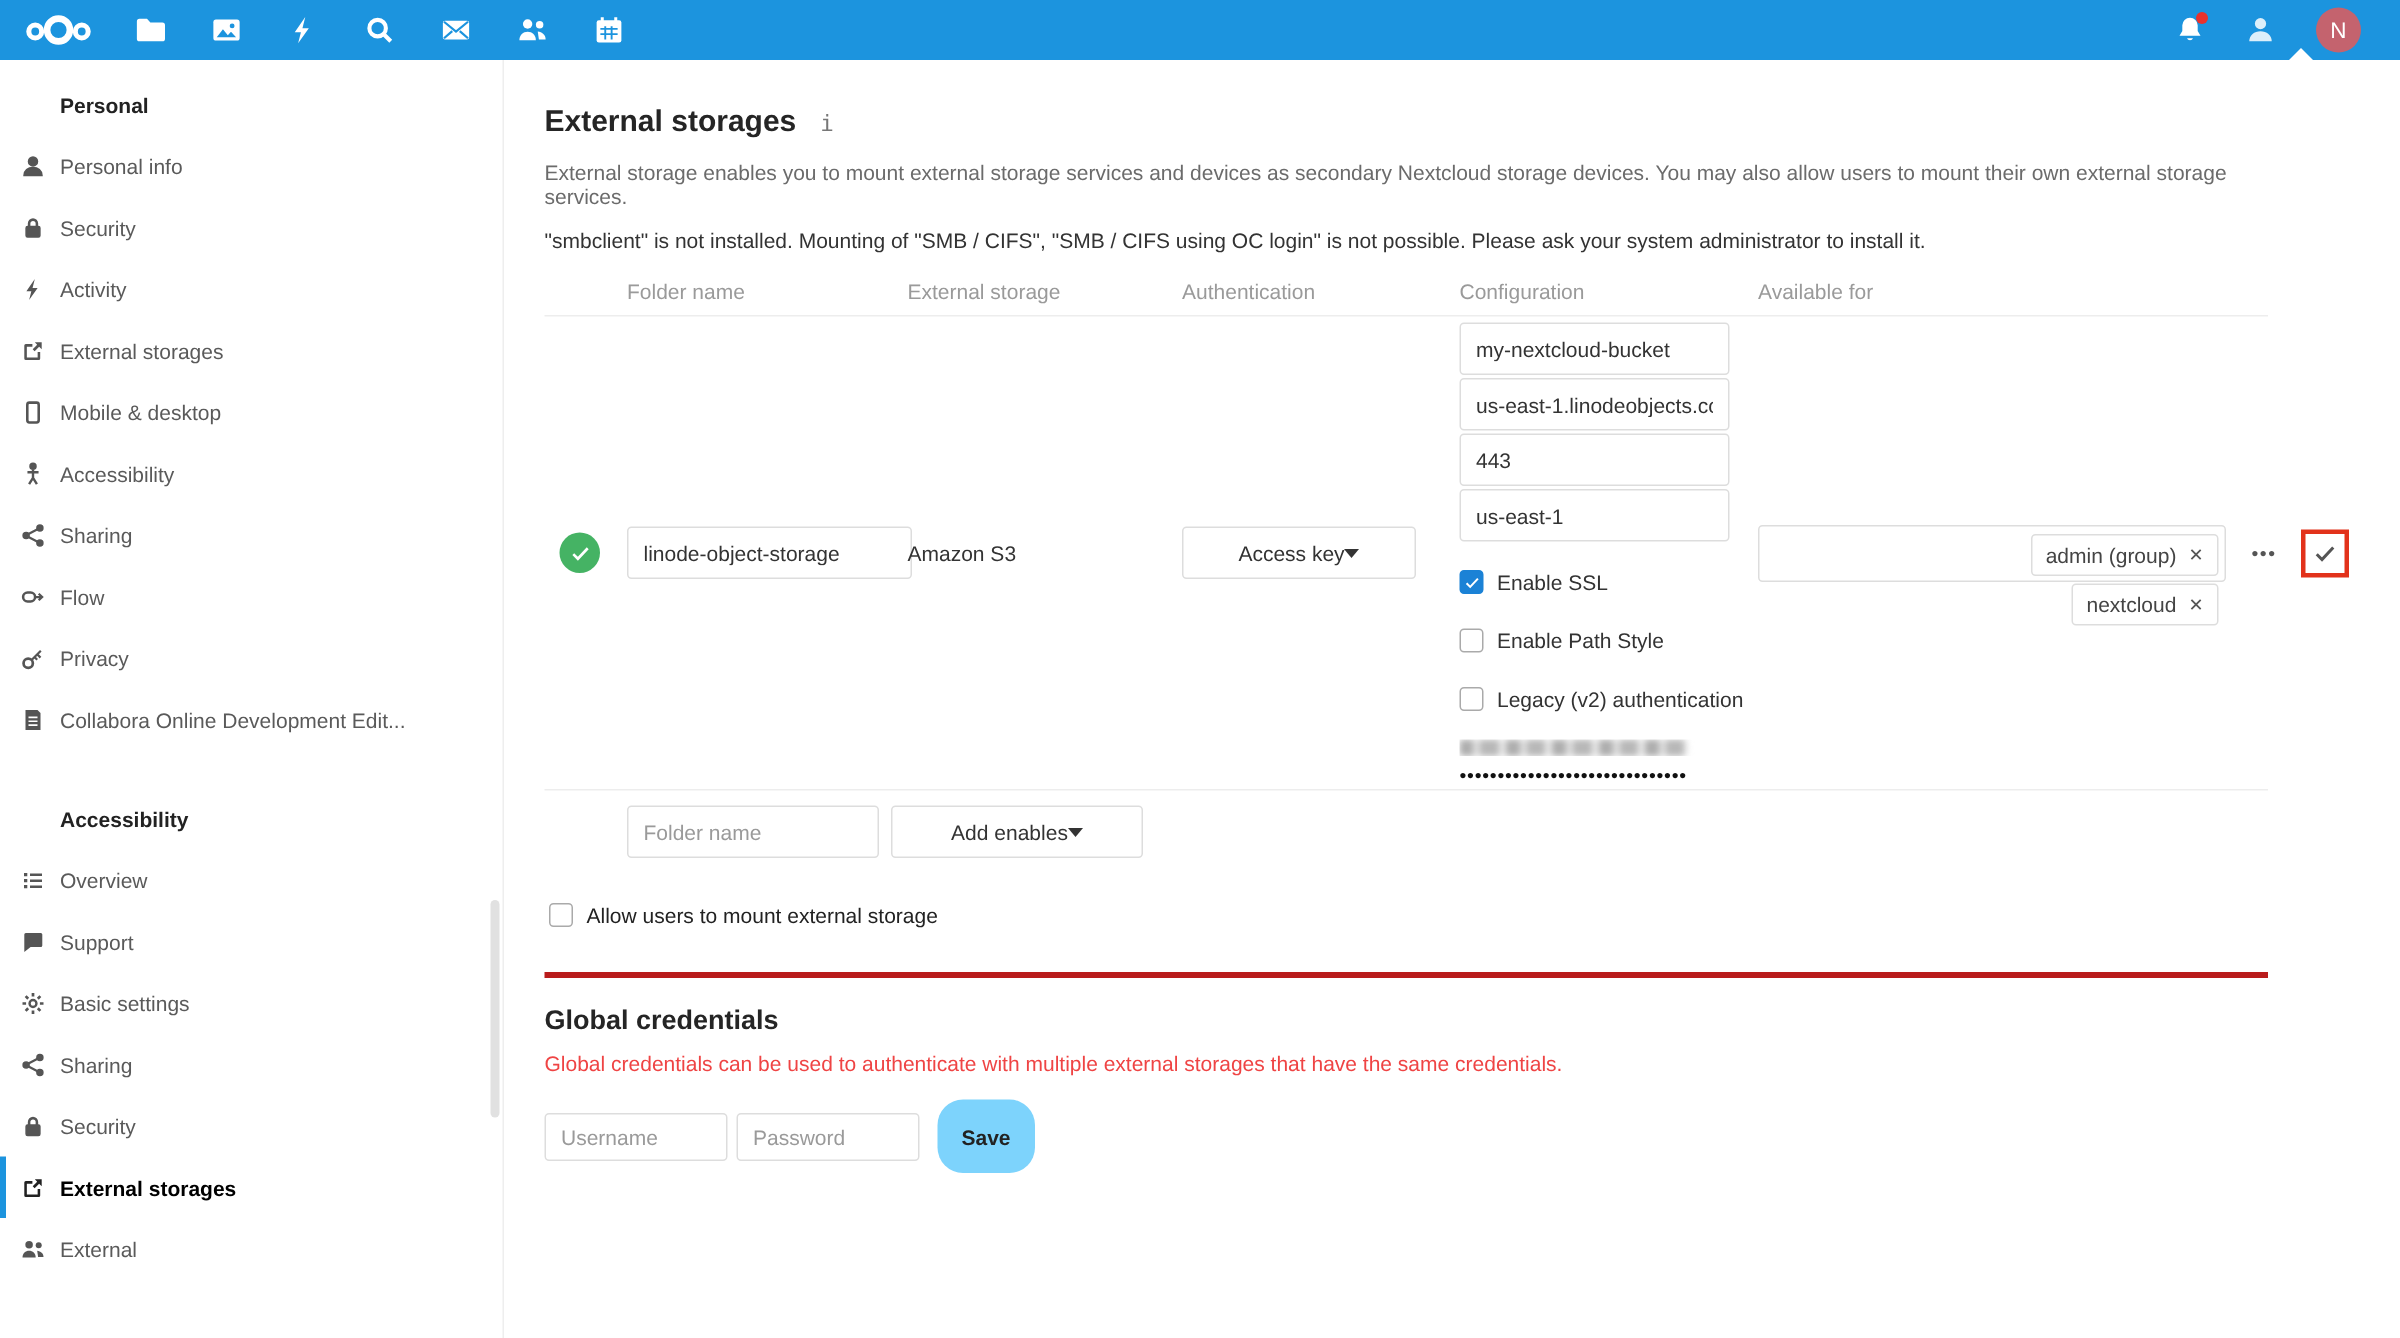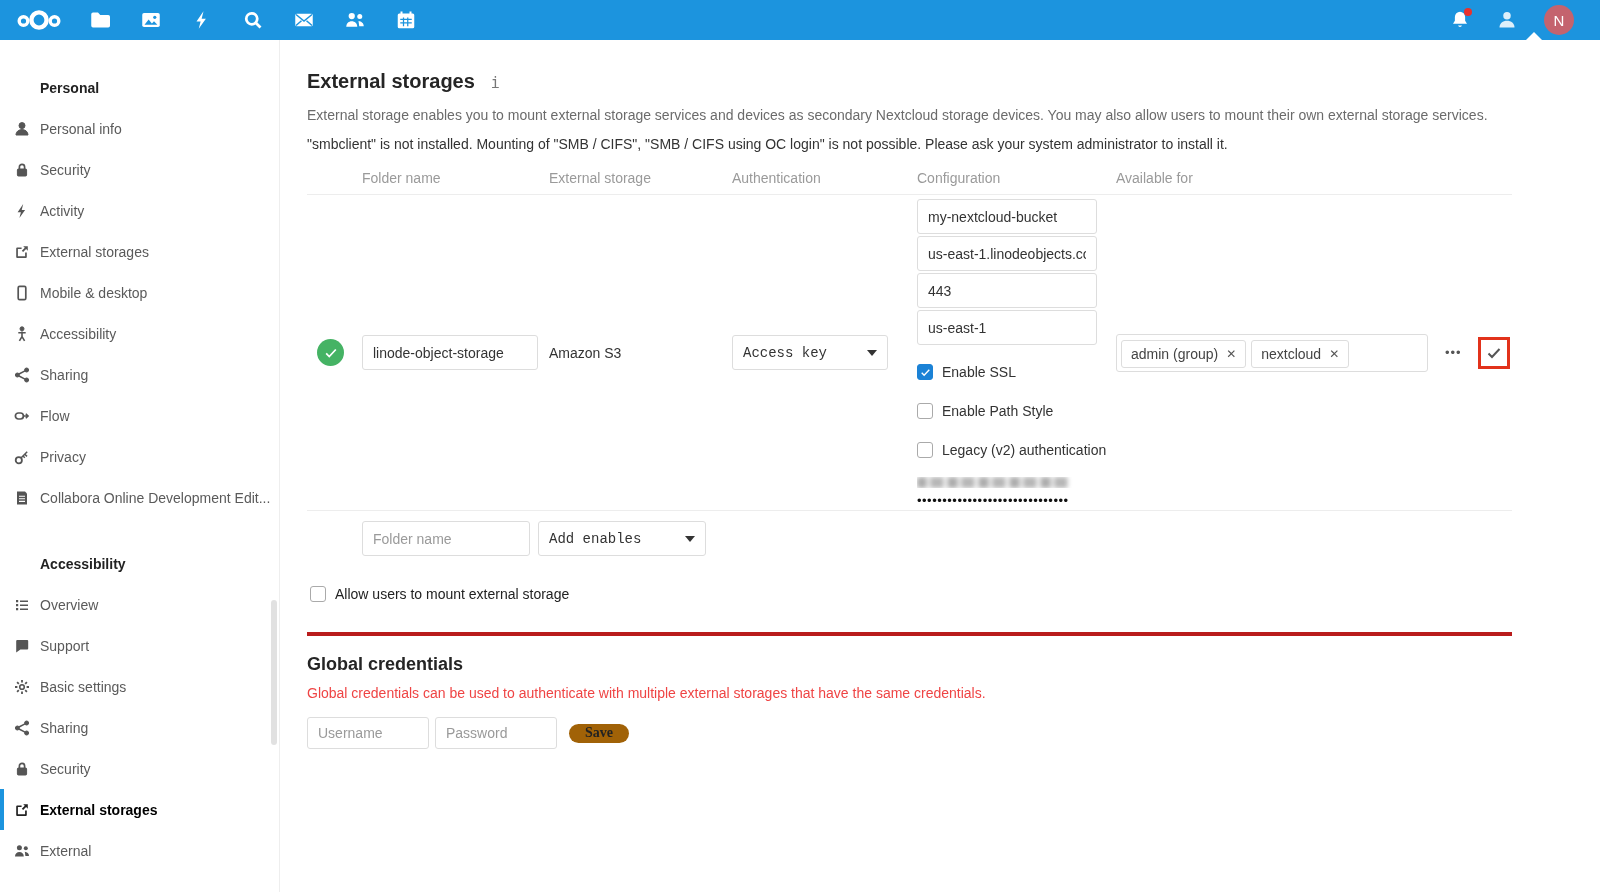--- a/index.html
+++ b/index.html
@@ -16,21 +16,21 @@
   .topbar-right { display:flex; align-items:center; gap:27px; margin-right:26px; }
   .bell-wrap { position:relative; width:20px; height:20px; }
   .bell-dot { position:absolute; top:-2px; right:-2px; width:8px; height:8px; border-radius:50%; background:#e9322d; }
   .avatar { width:30px; height:30px; border-radius:50%; background:#c4636e; color:#fff;
     display:flex; align-items:center; justify-content:center; font-size:15px; }
   .menu-caret { position:absolute; bottom:0; left:1526px; width:0; height:0;
     border-left:8px solid transparent; border-right:8px solid transparent; border-bottom:8px solid #fff; }
 
   
   .layout { display:flex; height:852px; }
-  .sidebar { position:relative; width:280px; border-right:1px solid #eee; padding-top:24px; overflow:hidden; flex:none; }
+  .sidebar { position:relative; width:336px; border-right:1px solid #eee; padding-top:6px; overflow:hidden; flex:none; }
   .sb-thumb { position:absolute; right:2px; top:560px; width:6px; height:145px; border-radius:3px; background:#c9c9c9; opacity:.55; }
   .sb-caption { padding:16px 0 12px 40px; font-weight:bold; color:#222; }
   .sb-caption.admin { margin-top:22px; }
   .sb-item { display:flex; align-items:center; height:41px; padding-left:14px; color:#5a5a5a; cursor:pointer; white-space:nowrap; overflow:hidden; }
   .sb-item .ic { flex:none; margin-right:10px; }
   .sb-item.active { border-left:4px solid #1c94de; padding-left:10px; color:#000; font-weight:600; }
   .ic { width:16px; height:16px; }
   .ic-top { width:20px; height:20px; }
 
   
@@ -45,53 +45,53 @@
   .tbl { margin-top:18px; }
   .tbl-head, .tbl-row { display:grid; grid-template-columns:55px 187px 183px 185px 199px 1fr; }
   .tbl-head { border-bottom:1px solid #ededed; padding-bottom:8px; }
   .tbl-head span { color:#9a9a9a; }
   .tbl-row { border-bottom:1px solid #ededed; align-items:center; }
   .cell-status { display:flex; justify-content:flex-start; padding-left:10px; }
   .ok-badge { width:27px; height:27px; border-radius:50%; background:#45b364; display:flex; align-items:center; justify-content:center; }
   input.txt, .fakeselect { height:35px; border:1px solid #ddd; border-radius:3px; background:#fff;
     font-family:inherit; font-size:14px; color:#333; padding:0 10px; }
   input.txt::placeholder { color:#9a9a9a; }
-  .cell-folder input { width:176px; }
-  .fakeselect { display:flex; align-items:center; justify-content:space-between; width:156px; cursor:pointer;font-family:Liberation Mono, monospace; }
+  .cell-folder input { width:190px; }
+  .fakeselect { display:flex; align-items:center; justify-content:center; width:156px; cursor:pointer; }
   .caret { width:0; height:0; border-left:5px solid transparent; border-right:5px solid transparent; border-top:6px solid #333; }
   .cell-config { align-self:start; padding-top:4px; }
   .cfg-input { display:block; width:180px; margin-bottom:2px; }
   .cb-row { display:flex; align-items:center; margin:15px 0; height:24px; white-space:nowrap; cursor:pointer; }
   .cb { width:16px; height:16px; border:1px solid #aaa; border-radius:3px; background:#fff; margin-right:9px; flex:none;
     display:flex; align-items:center; justify-content:center; }
   .cb.checked { background:#1b82d6; border-color:#1b82d6; }
   .blur-input { position:relative; overflow:hidden; display:flex; align-items:center; }
   .blur-strip { width:152px; height:11px; border-radius:2px; filter:blur(2.2px); opacity:.6;
     background:repeating-linear-gradient(90deg,#777 0 9px,#ccc 9px 14px,#888 14px 26px,#ddd 26px 31px); }
   .pw { font-size:13px; letter-spacing:.5px; color:#111; padding-top:3px; }
   .cell-avail { display:flex; align-items:center; }
-  .chipbox { width:312px; height:38px; border:1px solid #ddd; border-radius:3px; padding:5px 4px; display:flex; align-items:flex-start; gap:5px; }
+  .chipbox { width:312px; height:38px; border:1px solid #ddd; border-radius:3px; padding:5px 4px; display:flex; align-items:flex-end; gap:5px;flex-direction:column; }
   .chip { border:1px solid #ddd; border-radius:3px; padding:5px 9px; color:#444; display:flex; align-items:center; gap:8px; background:#fff; }
   .chip-x { color:#555; font-size:12px; cursor:pointer; }
   .more-dots { margin-left:17px; color:#555; font-size:13px; letter-spacing:1px; cursor:pointer; }
   .confirm-btn { margin-left:16px; width:32px; height:32px; border:3px solid #e2321b; background:#fff;
     display:flex; align-items:center; justify-content:center; cursor:pointer; }
 
   .add-row { display:flex; align-items:center; gap:8px; margin:10px 0 10px 55px; }
   .add-row input { width:168px; }
   .add-row .fakeselect { width:168px; }
   .allow-row { margin-top:26px; padding-left:3px; color:#222; }
 
   .global-sec { margin-top:26px; border-top:4px solid #b91c1c; padding-top:18px; }
   .global-sec h3 { font-size:18px; color:#252525; }
   .global-sec p { margin-top:10px; color:#ef4444; }
   .cred-row { display:flex; align-items:center; gap:6px; margin-top:16px; }
   .cred-row input { width:122px; height:32px; }
-  .save-btn { margin-left:6px; height:19px; padding:0 16px; border:none; border-radius:17px; background:#a16207;
-    font-family:Liberation Serif, serif; font-size:14px; font-weight:bold; color:#222; cursor:pointer; }
+  .save-btn { margin-left:6px; height:49px; padding:0 16px; border:none; border-radius:17px; background:#7dd3fc;
+    font-family:Liberation Sans, sans-serif; font-size:14px; font-weight:bold; color:#222; cursor:pointer; }
   svg { display:block; }
 </style>
 </head>
 <body>
 
 <svg width="0" height="0" style="position:absolute">
   <defs>
     <symbol id="i-user" viewBox="0 0 16 16">
         <circle cx="8" cy="4.6" r="3"></circle>
         <path d="M2 14c0-3.3 2.7-5.4 6-5.4s6 2.1 6 5.4z"></path>

